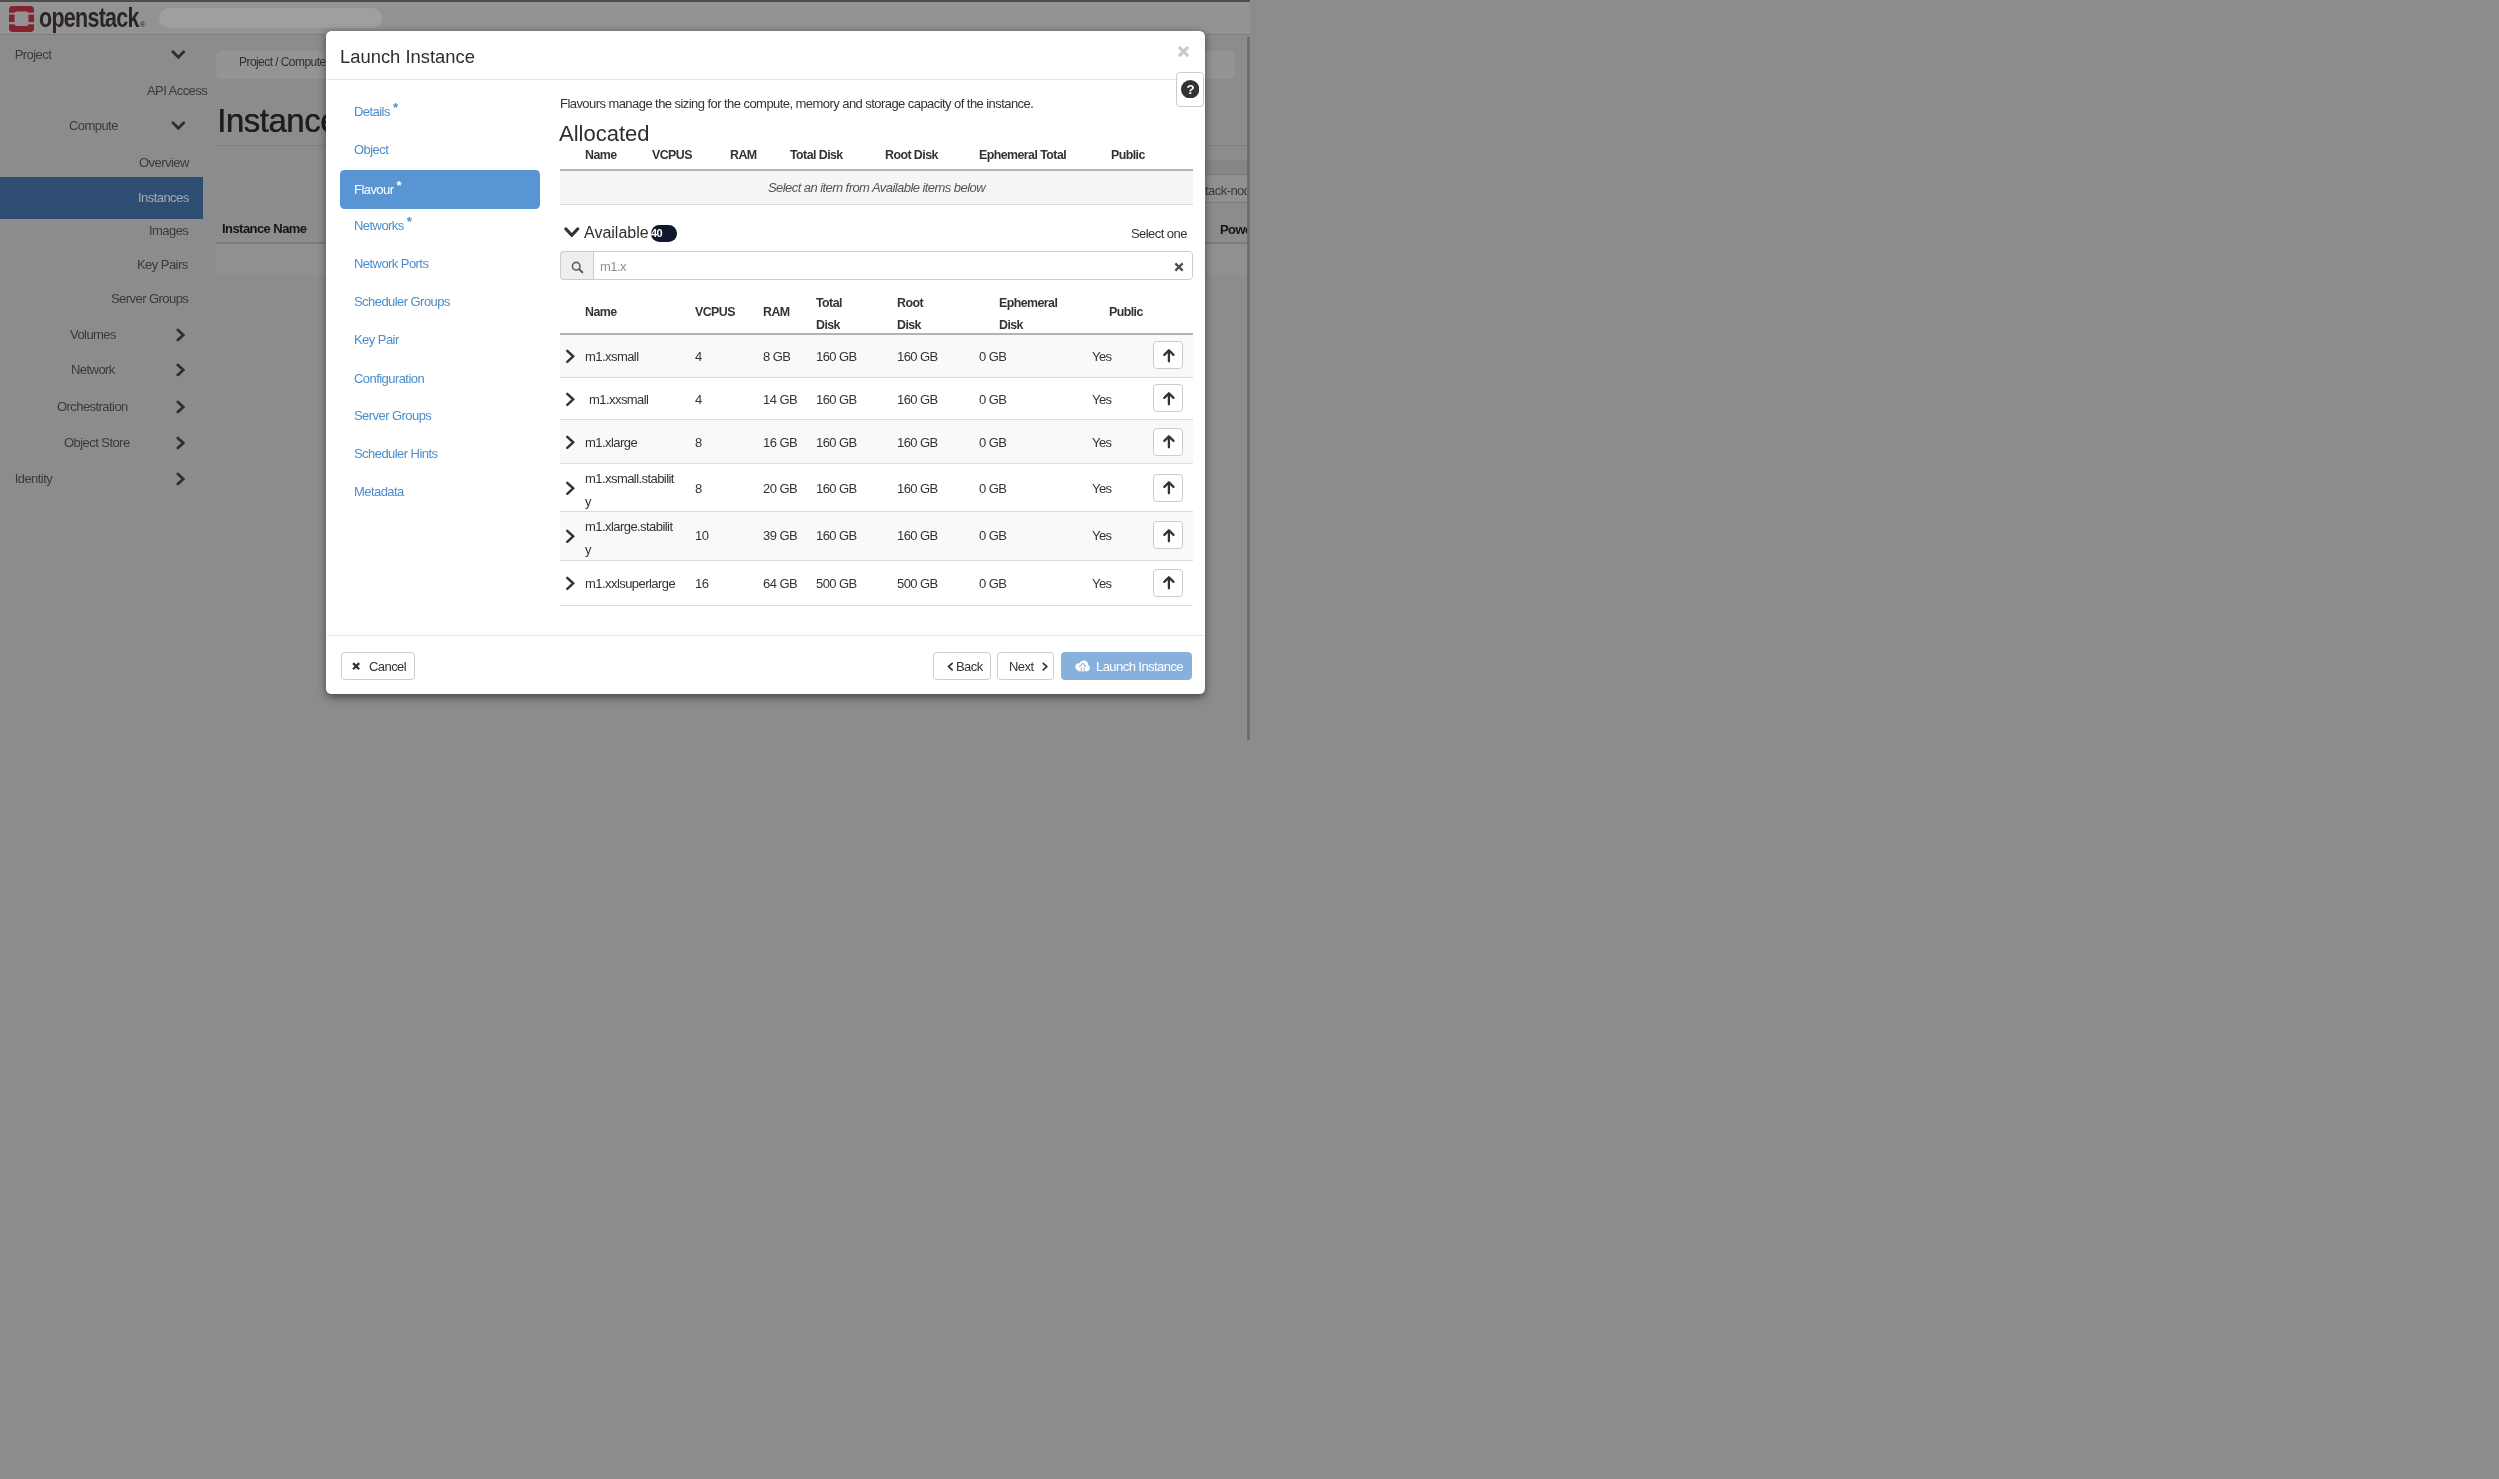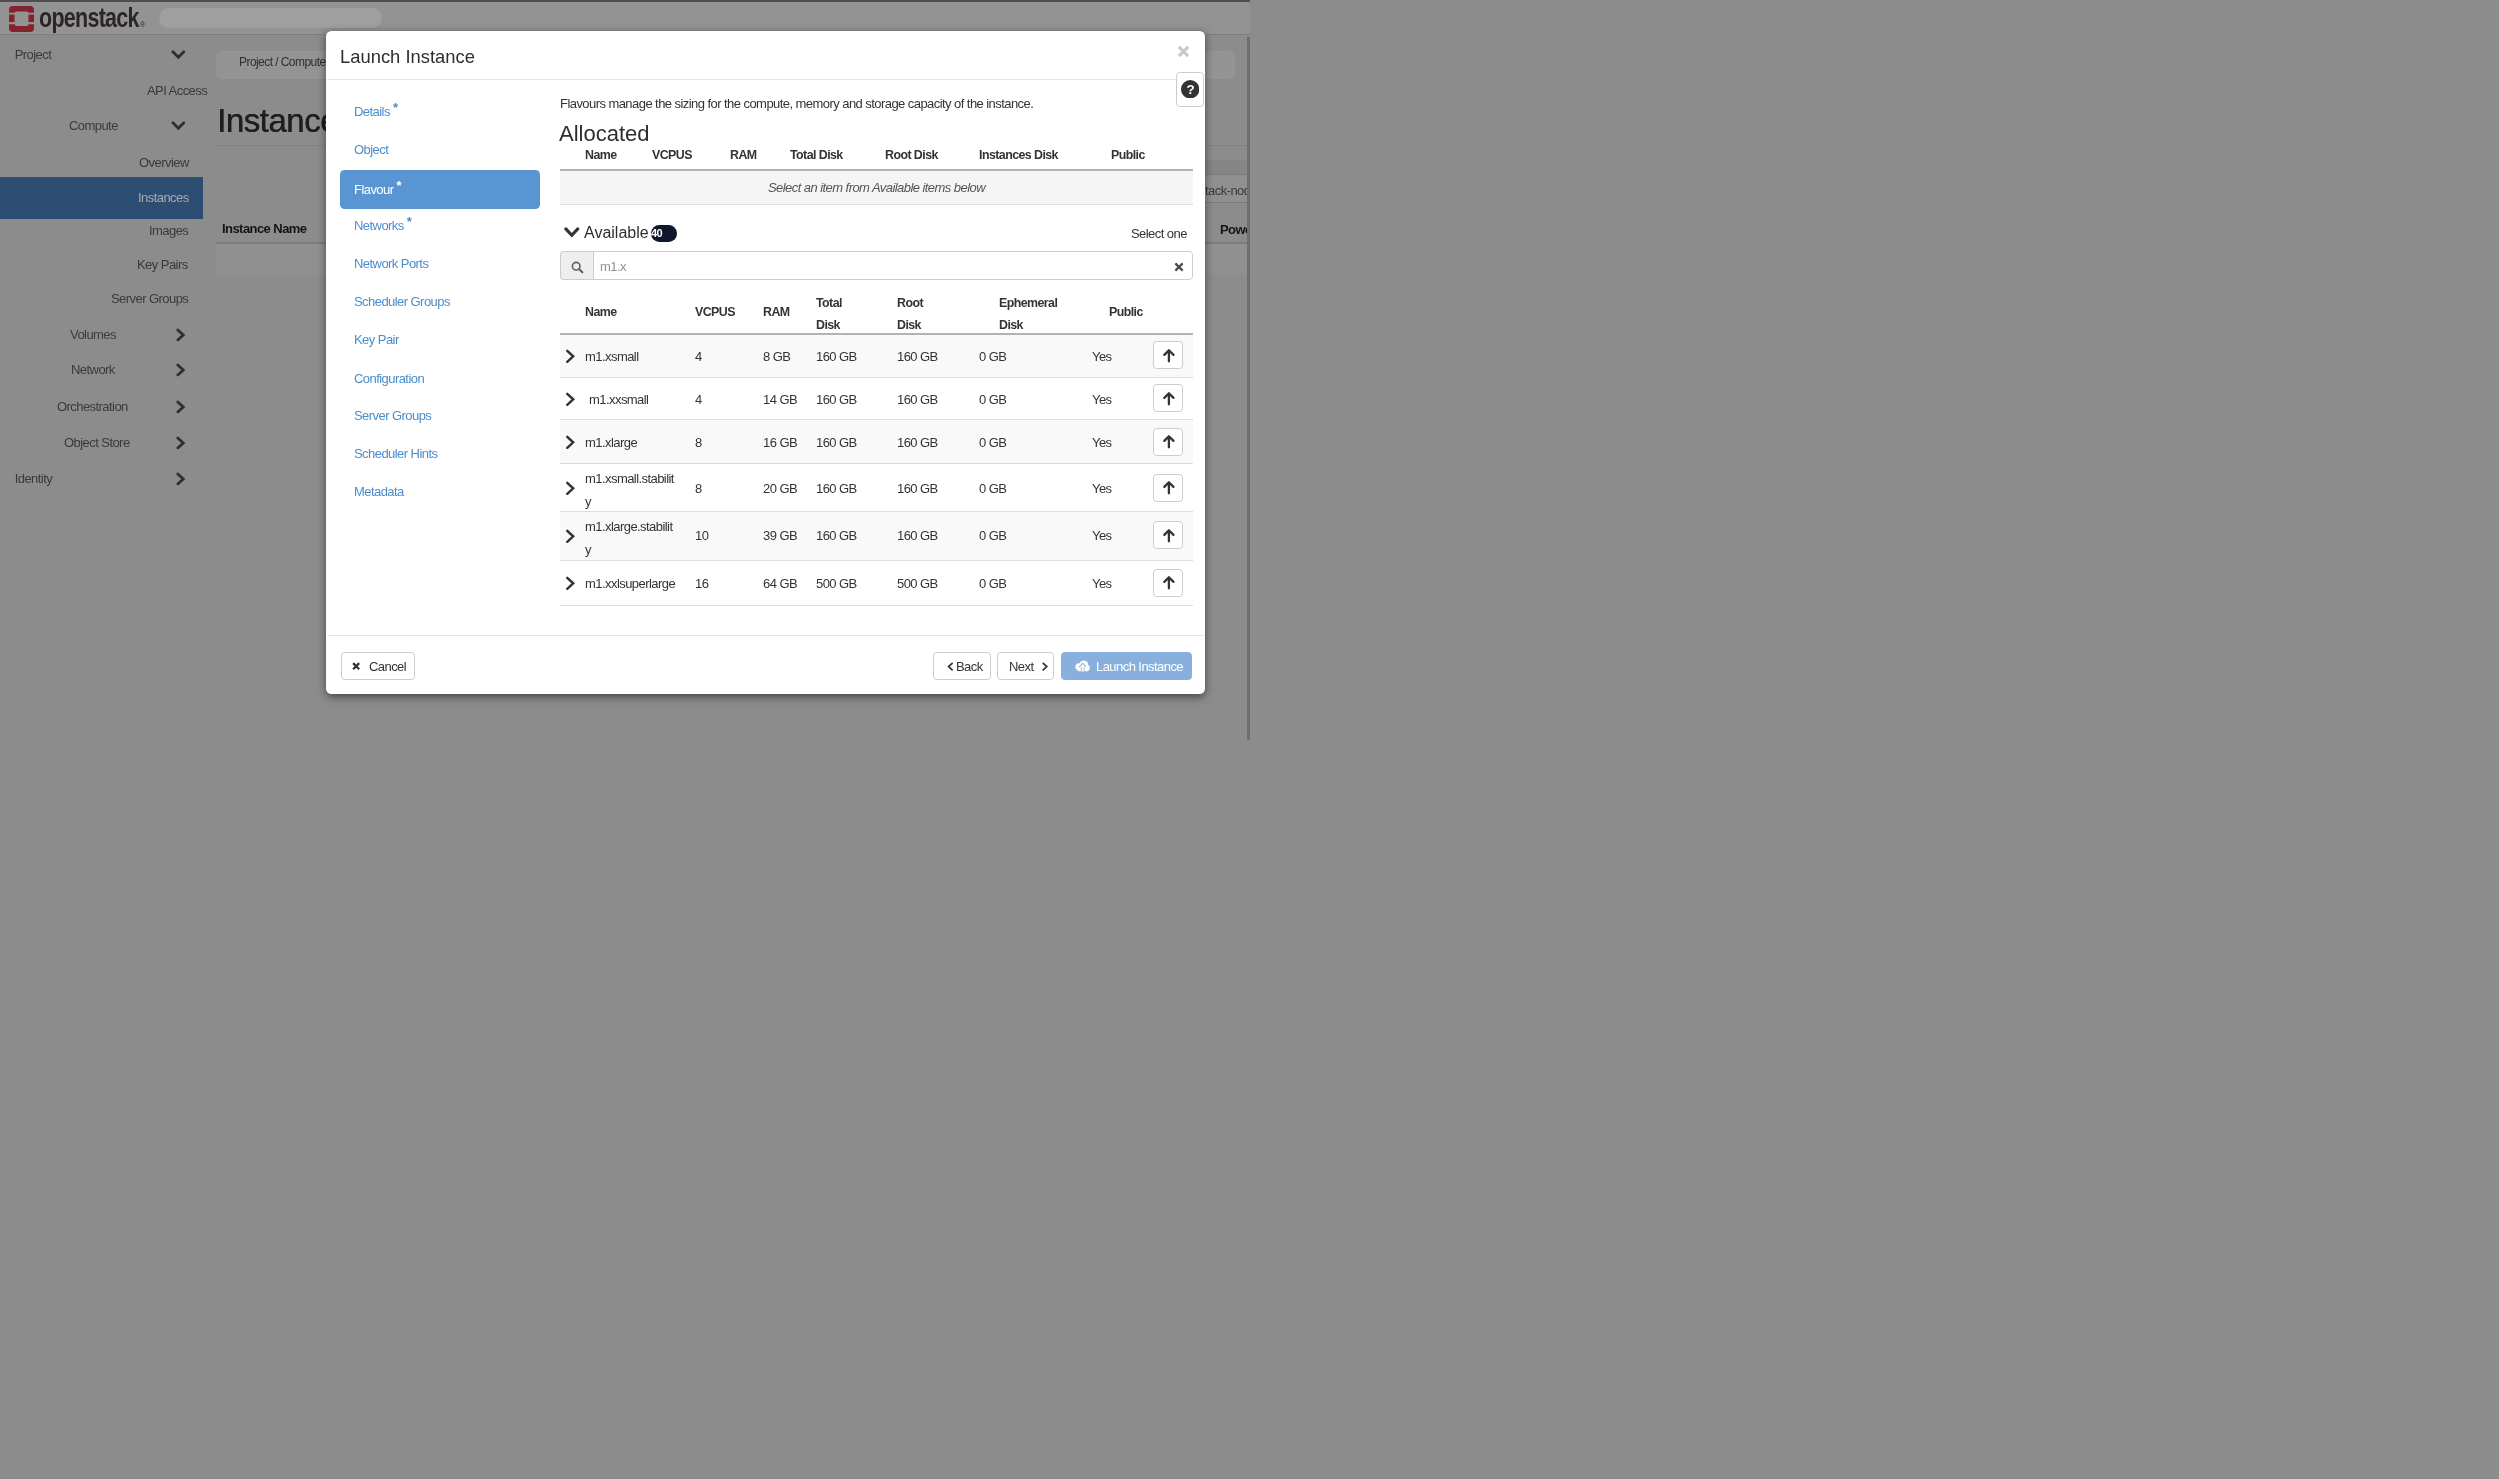--- a/index.html
+++ b/index.html
@@ -151,21 +151,21 @@
 <div class="t wnav" style="left:354px; top:447px;">Scheduler Hints</div>
 <div class="t wnav" style="left:354px; top:485px;">Metadata</div>
 
 <div class="t" id="desc">Flavours manage the sizing for the compute, memory and storage capacity of the instance.</div>
 <div class="t" id="alloc">Allocated</div>
 <div class="t th" style="left:585px; top:149px;">Name</div>
 <div class="t th" style="left:652px; top:149px;">VCPUS</div>
 <div class="t th" style="left:730px; top:149px;">RAM</div>
 <div class="t th" style="left:790px; top:149px;">Total Disk</div>
 <div class="t th" style="left:885px; top:149px;">Root Disk</div>
-<div class="t th" style="left:979px; top:149px;">Instances Disk</div>
+<div class="t th" style="left:979px; top:149px;">Ephemeral Total</div>
 <div class="t th" style="left:1111px; top:149px;">Public</div>
 <div class="a" id="ahr"></div>
 <div class="a" id="aband"></div>
 <div class="t" id="abandtext">Select an item from Available items below</div>
 
 <svg class="a" style="left:564px;top:227px" width="15.6" height="11" viewBox="0 0 17 12">
     <path d="M2 2 L8.5 9 L15 2" stroke="#333" stroke-width="3.4" fill="none" stroke-linecap="round"></path>
   </svg>
 <div class="t" id="avail">Available</div>
 <div class="a" id="badge">40</div>

